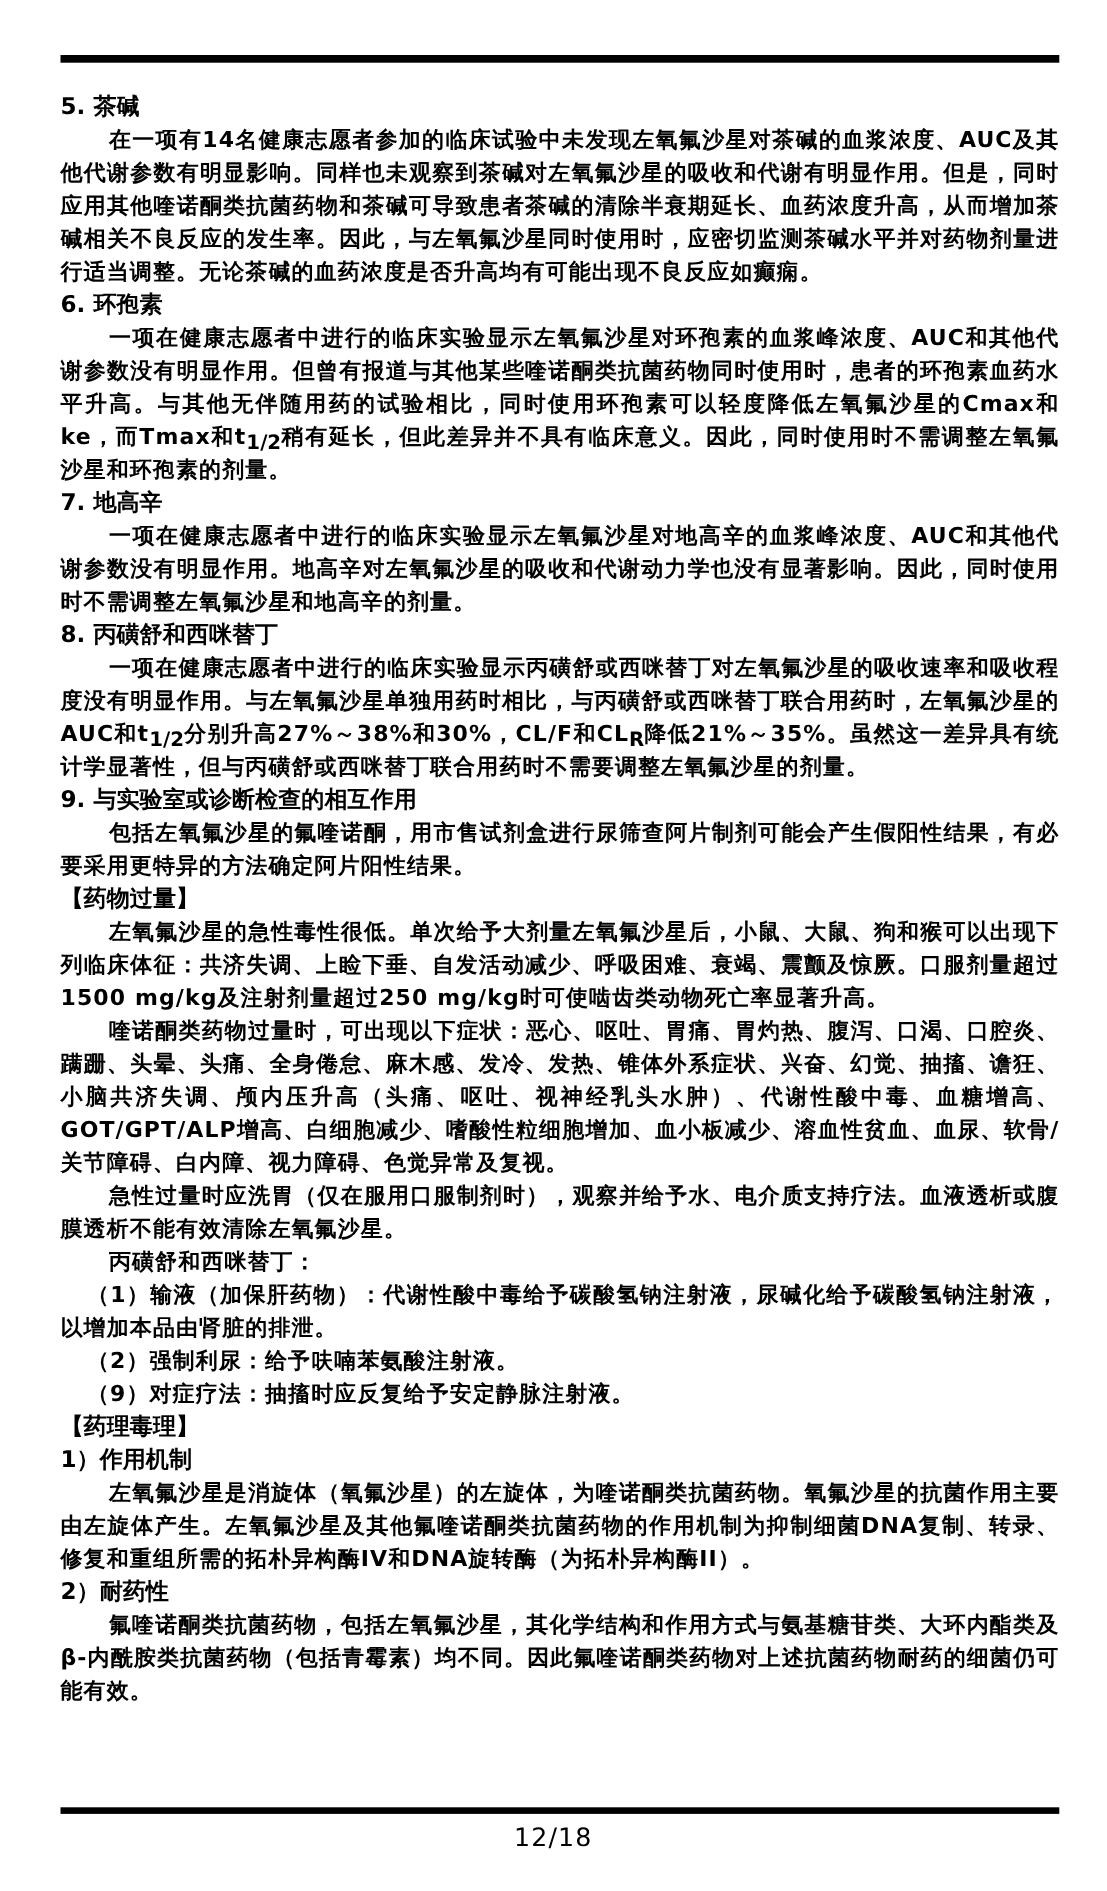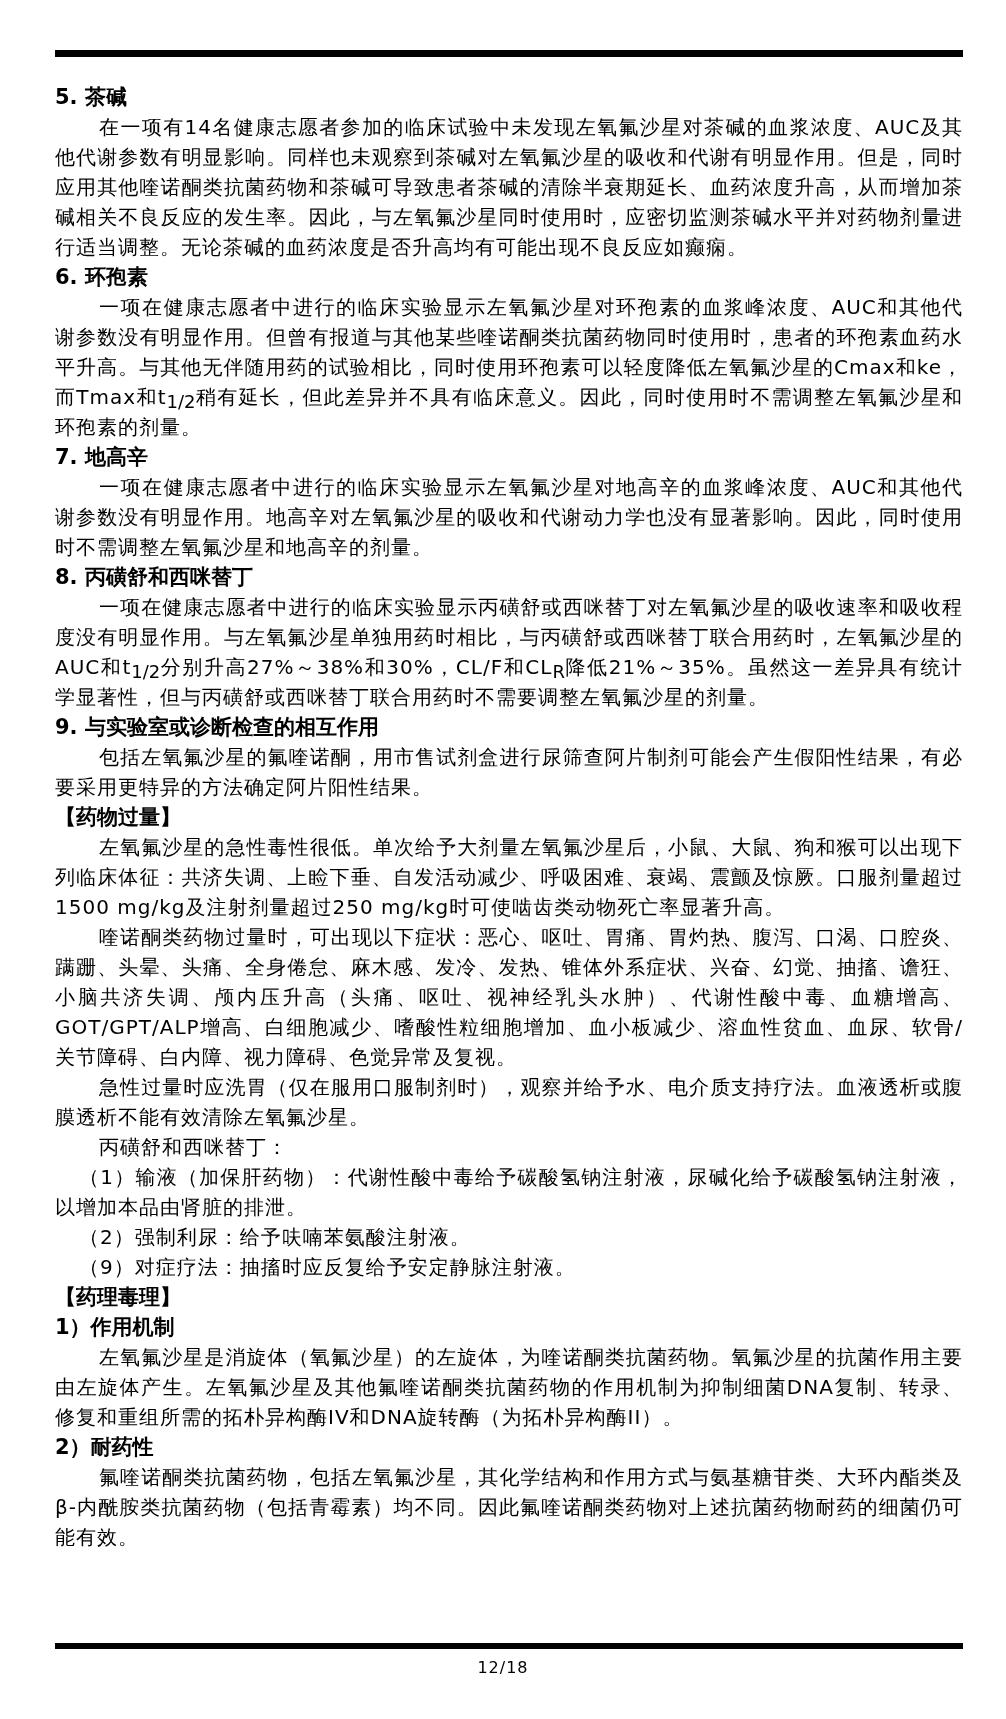--- a/index.html
+++ b/index.html
@@ -41,35 +41,36 @@
     line-height: 30px;
     text-align: left;
   }
   .para {
     margin: 0;
     font-size: 20px;
     line-height: 30px;
     letter-spacing: 1px;
     text-align: justify;
     text-indent: 2.2em;
+    font-weight: bold;
   }
   .para.li { text-indent: 1.2em; }
   .para sub {
     font-size: 18px;
     letter-spacing: 0;
     vertical-align: -4px;
     line-height: 0;
   }
   .pagenum {
     position: absolute;
     top: 1658px;
     left: 0;
     width: 100%;
     text-align: center;
-    font-size: 16px;
+    font-size: 23px;
     letter-spacing: 1px;
   }
 </style>
 </head>
 <body>
 
 <div class="page">
 
   <div class="rule top"></div>
 

